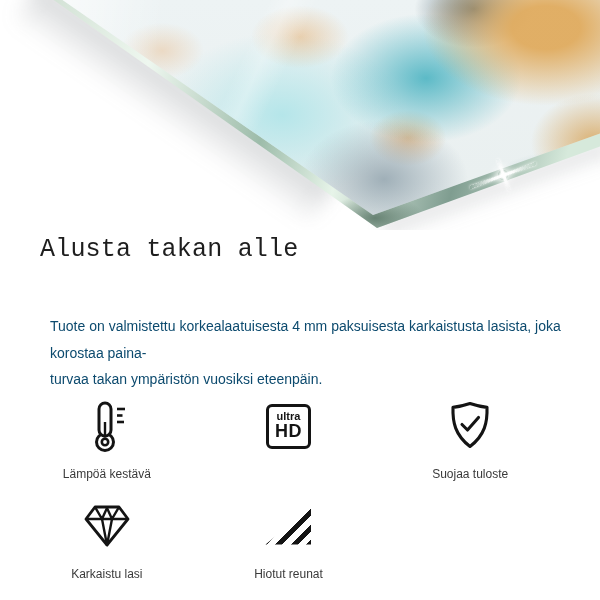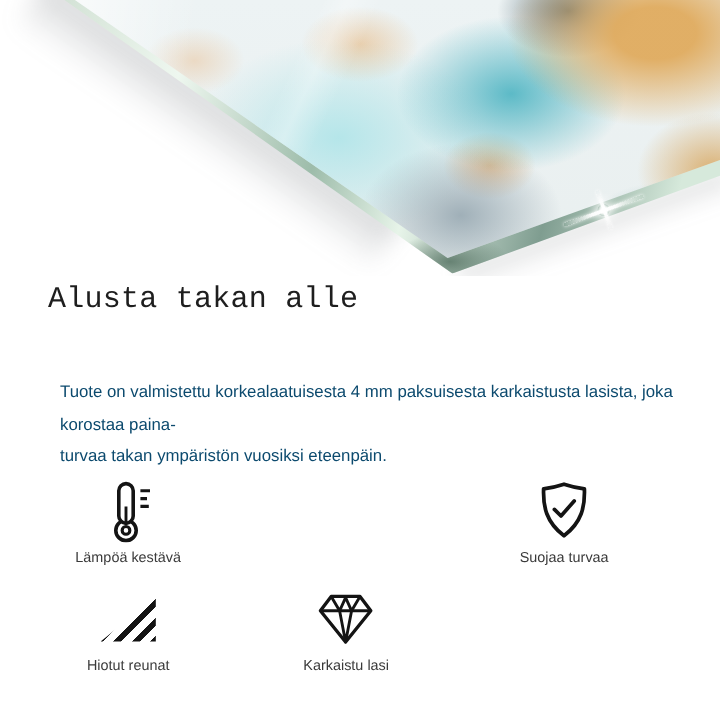--- a/index.html
+++ b/index.html
@@ -78,21 +78,21 @@
   }
   .description span{display:block;}
 
   
   .features{
     position:absolute;left:16px;top:398px;width:545px;
     display:grid;grid-template-columns:repeat(3,1fr);row-gap:16px;
   }
   .feature{display:flex;flex-direction:column;align-items:center;}
   .icon-box{height:56px;display:flex;align-items:center;justify-content:center;}
-  .feature-label{margin-top:2px;font-size:12px;line-height:16px;color:#3a3a3a;white-space:nowrap;}
+  .feature-label{margin-top:12px;font-size:12px;line-height:16px;color:#3a3a3a;white-space:nowrap;}
 
   .uhd-box{
     width:45px;height:45px;border:3.5px solid #141414;border-radius:6px;box-sizing:border-box;
     display:flex;flex-direction:column;align-items:center;justify-content:center;color:#141414;
   }
   .uhd-top{font-size:11px;line-height:11px;font-weight:700;}
   .uhd-bottom{font-size:18px;line-height:19px;font-weight:700;letter-spacing:0.5px;}
 
   .stripe-triangle{
     width:46px;height:37px;
@@ -136,46 +136,52 @@
           <circle cx="18" cy="42" r="3.2" stroke="#141414" stroke-width="2.6" fill="none"></circle>
           <line x1="30" y1="9" x2="38" y2="9" stroke="#141414" stroke-width="2.6"></line>
           <line x1="30" y1="15.5" x2="35.5" y2="15.5" stroke="#141414" stroke-width="2.6"></line>
           <line x1="30" y1="22" x2="37" y2="22" stroke="#141414" stroke-width="2.6"></line>
         </svg>
       </div>
       <div class="feature-label">Lämpöä kestävä</div>
     </div>
 
     <div class="feature">
+      <div class="icon-box">
+        <div class="uhd-box">
+          <span class="uhd-top">ultra</span>
+          <span class="uhd-bottom">HD</span>
+        </div>
+      </div>
     </div>
 
     <div class="feature">
       <div class="icon-box">
         <svg width="50" height="52" viewBox="0 0 50 52" fill="none">
           <path d="M25 3.5 C30.5 5.3 36 6.7 42 7.4 C42.5 22 40 35 25 46.5 C10 35 7.5 22 8 7.4 C14 6.7 19.5 5.3 25 3.5 Z" stroke="#141414" stroke-width="3.1" stroke-linejoin="round"></path>
           <path d="M17 24.5 L22.5 30 L33.5 17.5" stroke="#141414" stroke-width="3.1" stroke-linecap="round" stroke-linejoin="round"></path>
         </svg>
       </div>
-      <div class="feature-label">Suojaa turvaa</div>
-    </div>
-
-    <div class="feature">
-      <div class="icon-box">
-        <div class="stripe-triangle"></div>
-      </div>
-      <div class="feature-label">Hiotut reunat</div>
+      <div class="feature-label">Suojaa tuloste</div>
     </div>
 
     <div class="feature">
       <div class="icon-box">
         <svg width="52" height="46" viewBox="0 0 52 46" fill="none">
           <path d="M5 16 L14 4 H38 L47 16 L26 42 Z" stroke="#141414" stroke-width="2.8" stroke-linejoin="round"></path>
           <path d="M5 16 H47" stroke="#141414" stroke-width="2.4"></path>
           <path d="M14 4 L21 16 L26 5 L31 16 L38 4" stroke="#141414" stroke-width="2.4" stroke-linejoin="round"></path>
           <path d="M21 16 L26 42 L31 16" stroke="#141414" stroke-width="2.4" stroke-linejoin="round"></path>
         </svg>
       </div>
       <div class="feature-label">Karkaistu lasi</div>
     </div>
 
+    <div class="feature">
+      <div class="icon-box">
+        <div class="stripe-triangle"></div>
+      </div>
+      <div class="feature-label">Hiotut reunat</div>
+    </div>
+
 
   </div>
 </div>
 
 </body></html>

